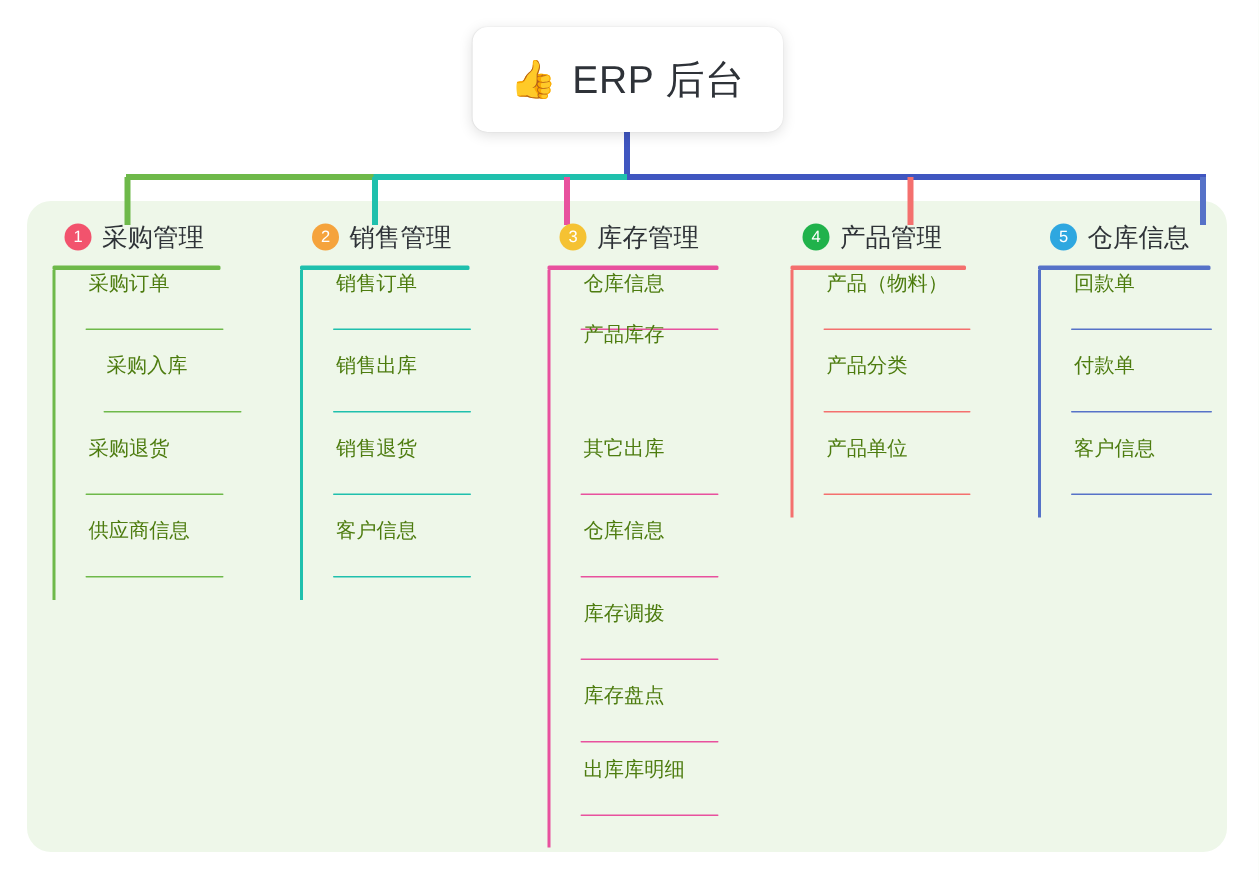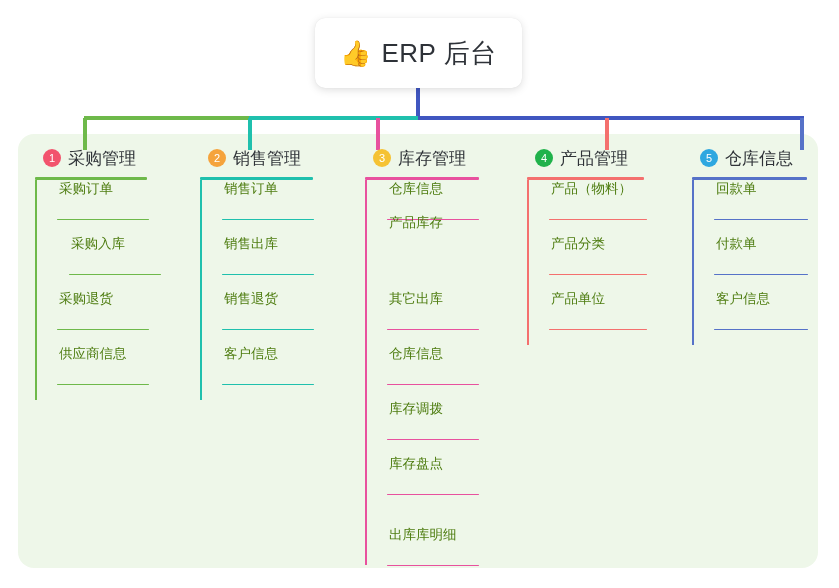--- a/index.html
+++ b/index.html
@@ -245,21 +245,21 @@
             <div class="leaf-rule" style="background: rgb(232, 81, 158); width: 92px;"></div>
           </div>
           <div class="leaf" style="position: absolute; left: 0px; top: 220px; height: 40px; width: 114px; justify-content: space-between;">
             <div class="leaf-label">库存调拨</div>
             <div class="leaf-rule" style="background: rgb(232, 81, 158); width: 92px;"></div>
           </div>
           <div class="leaf" style="position: absolute; left: 0px; top: 275px; height: 40px; width: 114px;">
             <div class="leaf-label">库存盘点</div>
             <div class="leaf-rule" style="background: rgb(232, 81, 158); width: 92px;"></div>
           </div>
-          <div class="leaf" style="position: absolute; left: 0px; top: 346px; height: 40px; width: 114px;">
+          <div class="leaf" style="position: absolute; left: 0px; top: 324px; height: 40px; width: 114px;">
             <div class="leaf-label">出库库明细</div>
             <div class="leaf-rule" style="background: rgb(232, 81, 158); width: 92px;"></div>
           </div>
         </div>
       </div>
       <div class="col" style="left: 527px; width: 155px;">
         <div class="col-header">
           <span class="badge" style="background: rgb(32, 178, 75);">4</span>
           <span class="col-title">产品管理</span>
         </div>

